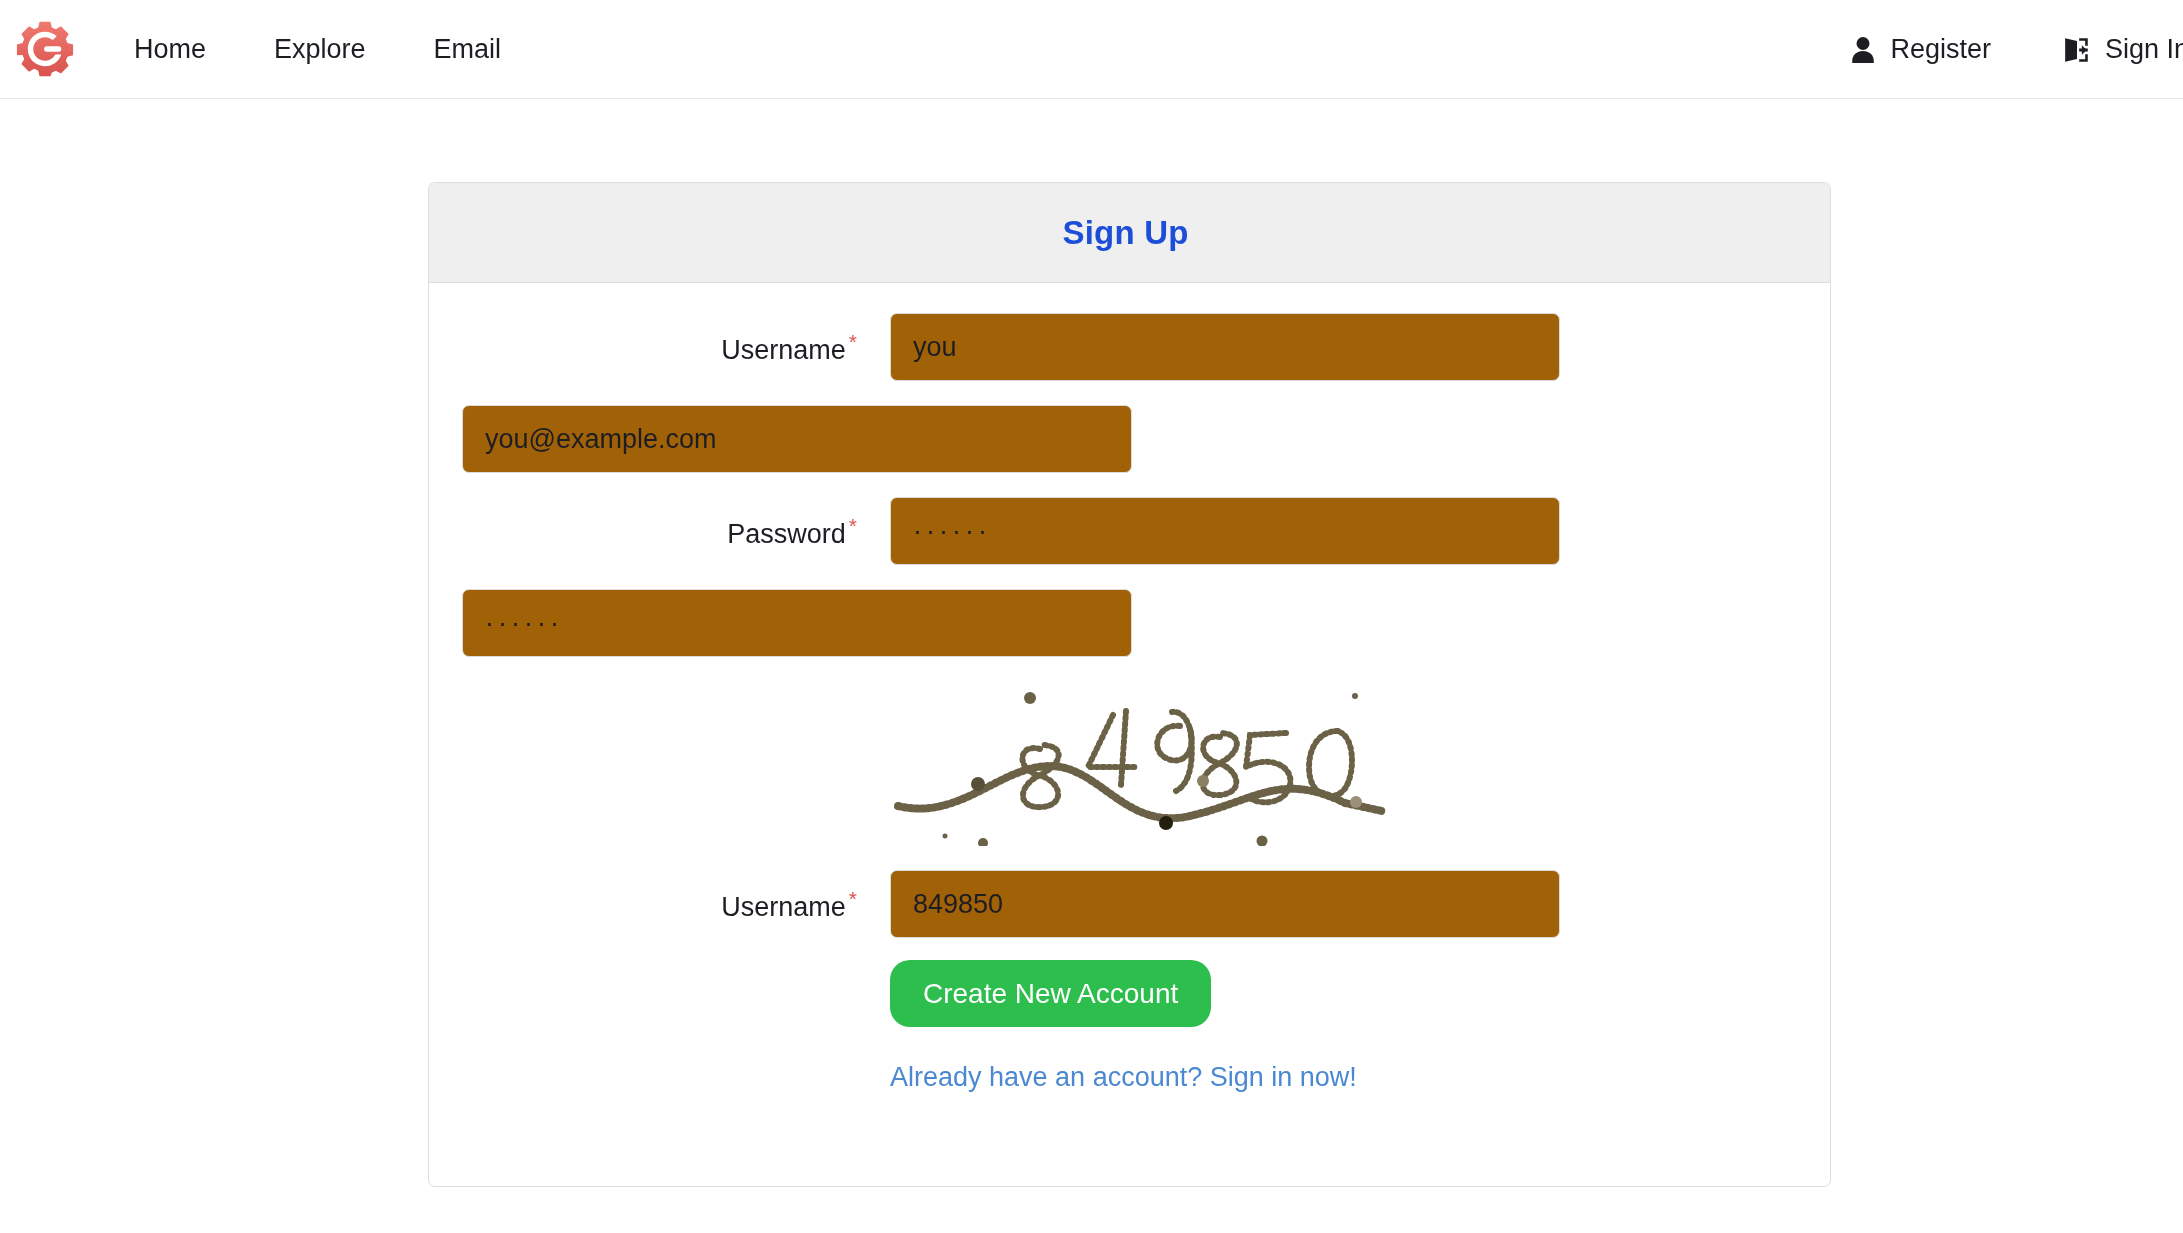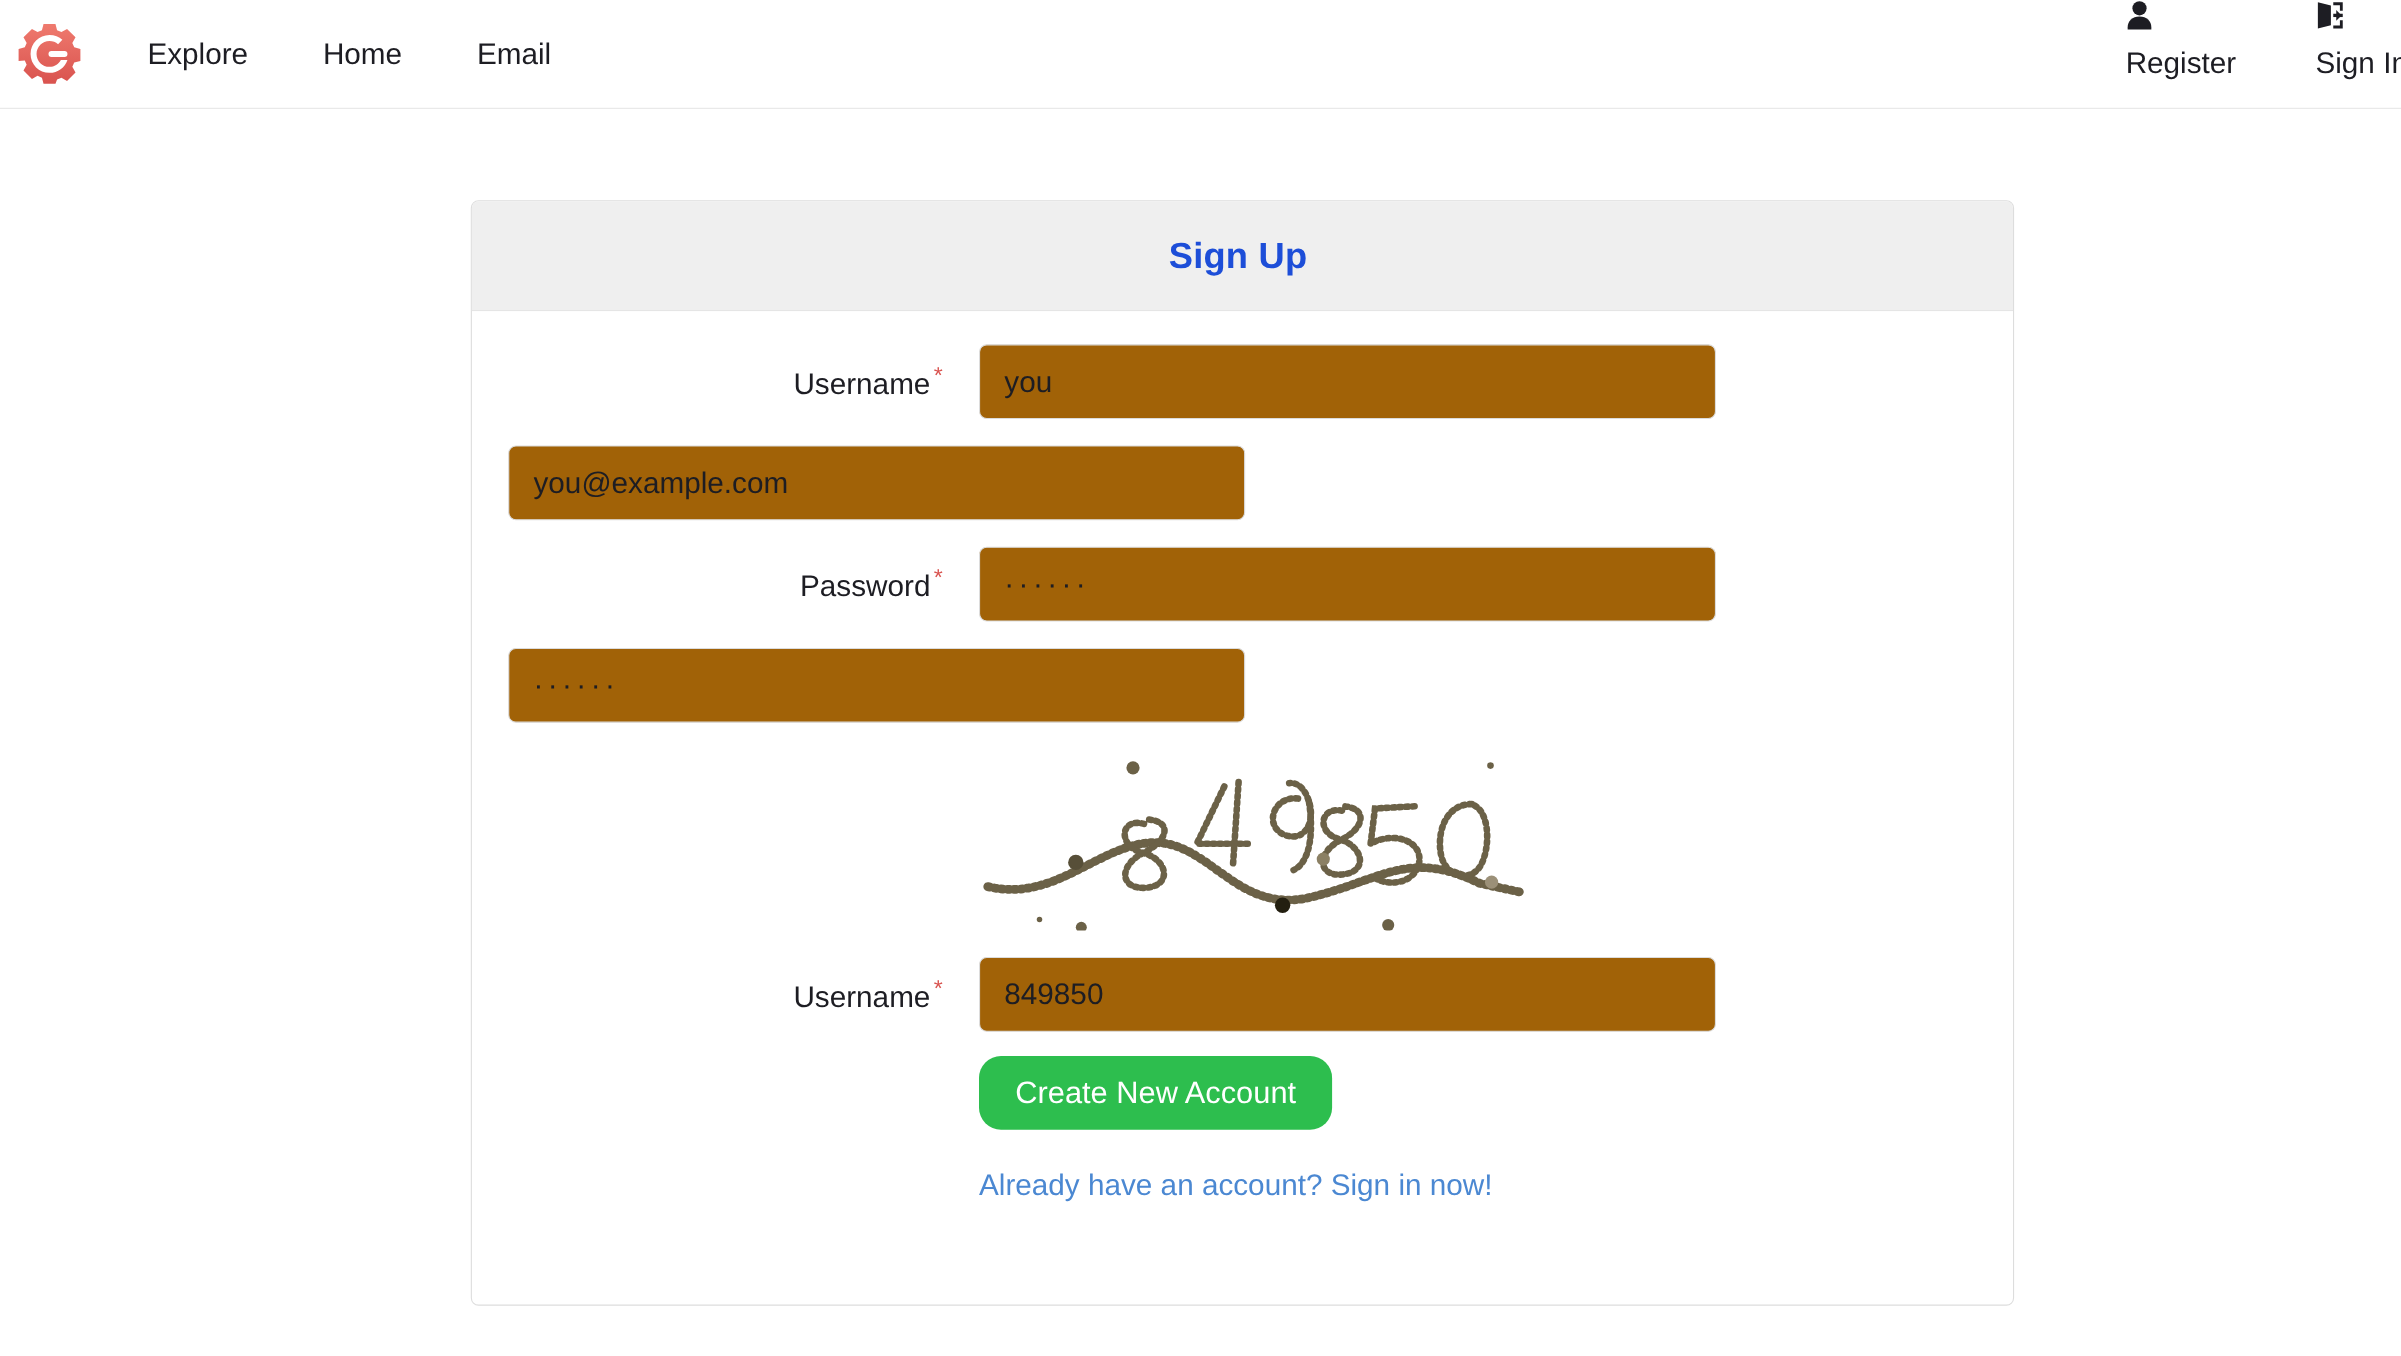--- a/index.html
+++ b/index.html
@@ -52,28 +52,28 @@
   .nav-right {
     position: absolute;
     right: -42px;
     top: 0;
     height: 99px;
     display: flex;
     align-items: center;
   }
   .nav-right .nav-item {
     display: flex;
+    align-items: center;
     gap: 14px;
     padding: 0 36px;
     font-size: 27px;
     color: #1d1d23;
     text-decoration: none;
     cursor: pointer;
     height: 99px;
-    flex-direction: column;
   }
   .nav-icon { display: flex; align-items: center; flex: none; }
   .nav-icon svg { display: block; }
 
   
   .page {
     position: relative;
     width: 100%;
   }
   .card {
@@ -220,22 +220,22 @@
           </linearGradient>
         </defs>
         <path fill="url(#gearGrad)" d="M26 2h12l1.6 6.2 4.4 1.9 5.6-3.2 8.5 8.5-3.2 5.6 1.9 4.4L63 27v12l-6.2 1.6-1.9 4.4 3.2 5.6-8.5 8.5-5.6-3.2-4.4 1.9L38 62H26l-1.6-6.2-4.4-1.9-5.6 3.2-8.5-8.5 3.2-5.6-1.9-4.4L1 39V27l6.2-1.6 1.9-4.4L5.9 15.4l8.5-8.5 5.6 3.2 4.4-1.9z"></path>
         <path fill="#ffffff" d="M32 13c-10.5 0-19 8.5-19 19s8.5 19 19 19c8.4 0 15.5-5.4 18-13h-6.6c-2.2 4.1-6.5 7-11.4 7-7.2 0-13-5.8-13-13s5.8-13 13-13c3.3 0 6.3 1.2 8.6 3.2l4.3-4.3C41.6 14.8 37 13 32 13z"></path>
         <rect fill="#ffffff" x="31" y="29" width="19" height="6" rx="3"></rect>
       </svg>
     </span>
   </div>
 
   <div class="nav-links">
+    <a class="nav-link">Home</a>
     <a class="nav-link">Explore</a>
-    <a class="nav-link">Home</a>
     <a class="nav-link">Email</a>
   </div>
 
   <div class="nav-right">
     <a class="nav-item">
       <span class="nav-icon">
         <svg width="26" height="28" viewBox="0 0 24 26" aria-hidden="true">
           <circle cx="12" cy="7" r="6" fill="#1d1d23"></circle>
           <path d="M12 14c-6 0-10 4-10 9v2h20v-2c0-5-4-9-10-9z" fill="#1d1d23"></path>
         </svg>

